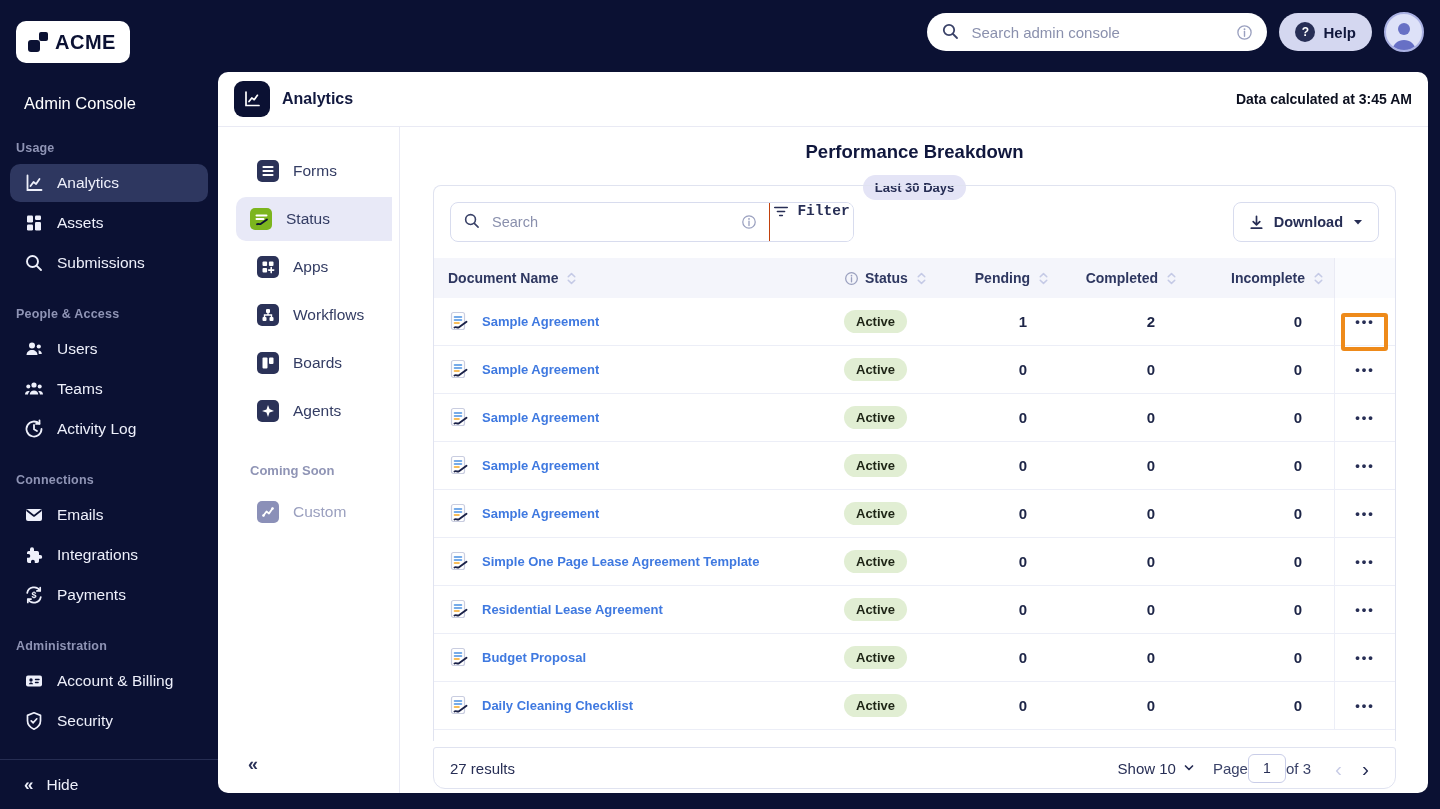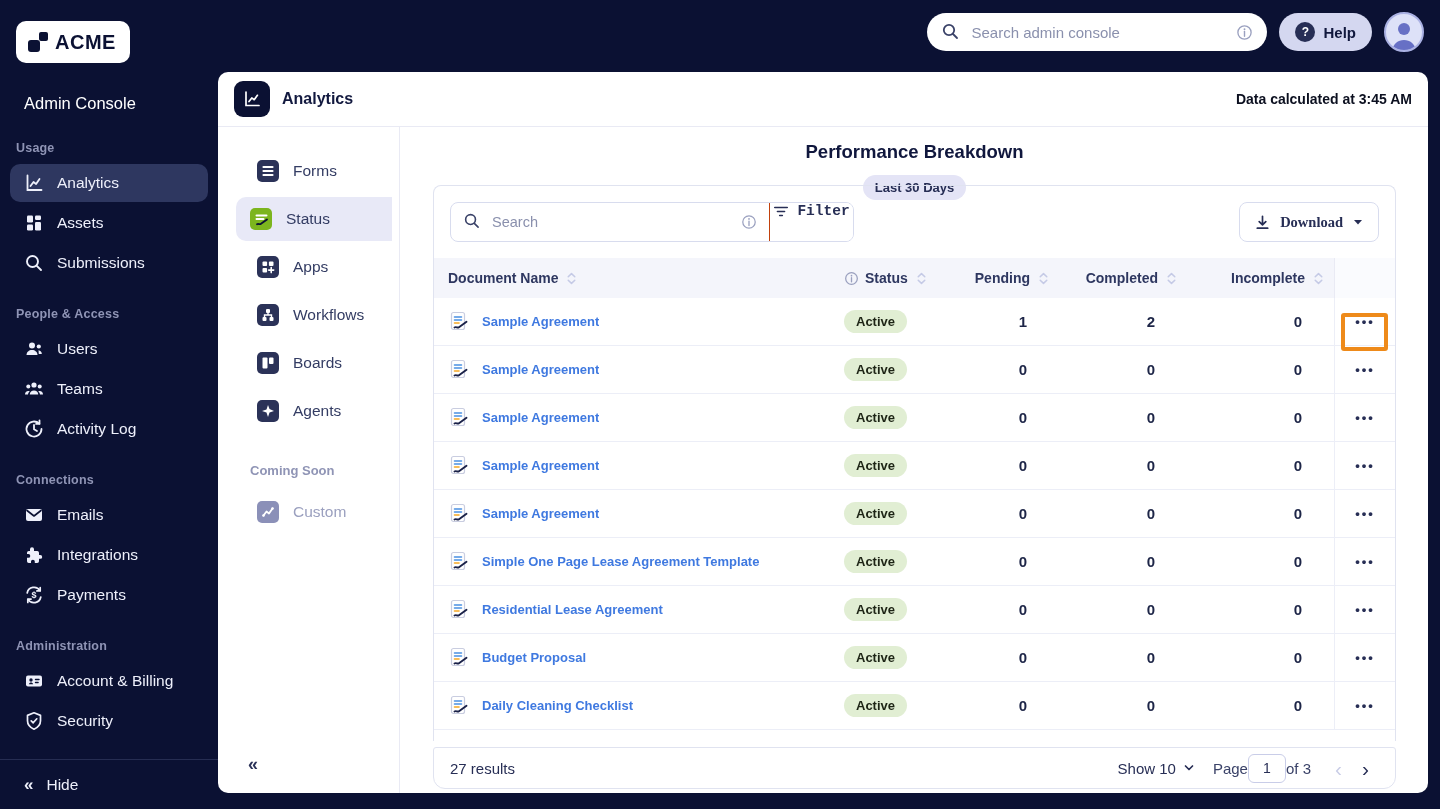--- a/index.html
+++ b/index.html
@@ -65,21 +65,21 @@
   .range-badge { background:#e4e4f6; border-radius:999px; padding:5px 12px; font-size:13px; font-weight:600; color:#272e55; }
 
   .card { flex:1; min-height:0; border:1px solid #e0e3f0; border-bottom:none; border-radius:8px 8px 0 0; overflow:hidden; display:flex; flex-direction:column; }
   .toolbar { padding:16px; display:flex; align-items:center; justify-content:space-between; flex:0 0 72px; }
   .searchfilter { display:flex; height:40px; border:1px solid #d8dcee; border-radius:8px; overflow:hidden; }
   .tsearch { width:318px; display:flex; align-items:center; gap:9px; padding:0 12px; }
   .tsearch input { border:none; outline:none; flex:1; font-size:14.5px; font-family:inherit; color:#272e55; min-width:0; }
   .tsearch input::placeholder { color:#8a90ad; }
   .filter-btn { width:84px; border-left:1px solid #c2410c; display:flex; align-items:flex-start; justify-content:center; gap:8px; background:#fff; cursor:pointer; font-family:Liberation Mono, monospace; border-top:none;border-right:none;border-bottom:none; }
   .filter-label { font-size:14.5px; font-weight:600; color:#272e55; }
-  .download-btn { height:40px; border:1px solid #d8dcee; border-radius:8px; background:#fff; display:flex; align-items:center; gap:9px; padding:0 14px; cursor:pointer; font-family:Liberation Serif, serif; }
+  .download-btn { height:40px; border:1px solid #d8dcee; border-radius:8px; background:#fff; display:flex; align-items:center; gap:9px; padding:0 14px; cursor:pointer; font-family:Liberation Sans, sans-serif; }
   .download-label { font-size:14.5px; font-weight:700; color:#272e55; }
 
   .grid-row { display:grid; grid-template-columns:1fr 120px 105px 128px 147px 61px; }
   .thead { background:#f4f5fb; height:40px; flex:0 0 40px; font-size:14px; font-weight:700; color:#2e3760; }
   .th { display:flex; align-items:center; gap:6px; }
   .th-name { padding-left:14px; }
   .th-status { padding-left:10px; }
   .th-num { justify-content:flex-end; padding-right:8px; }
   .th-actions { background:#fafbfe; border-left:1px solid #e9eaf4; }
   .sort-icon { color:#c5cae6; }

